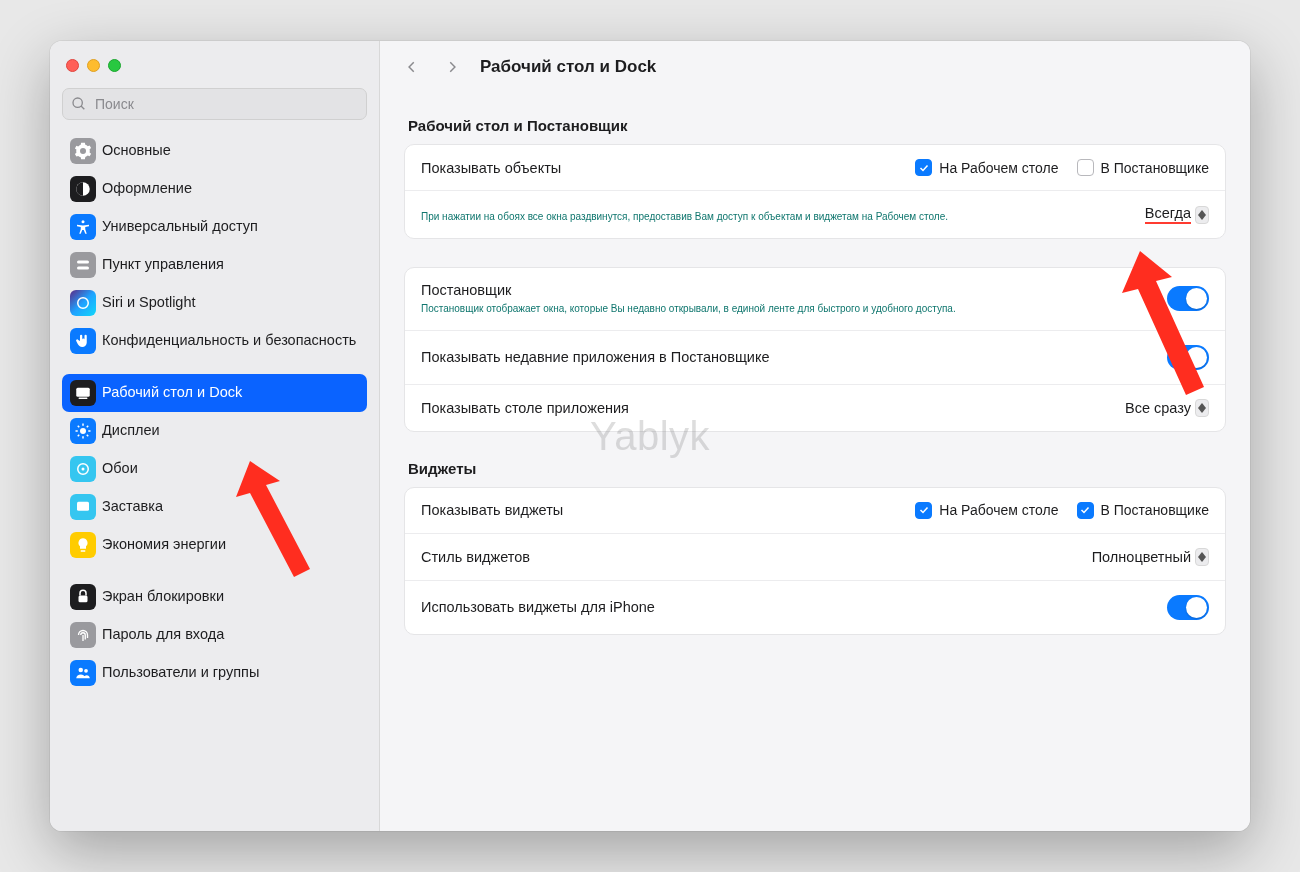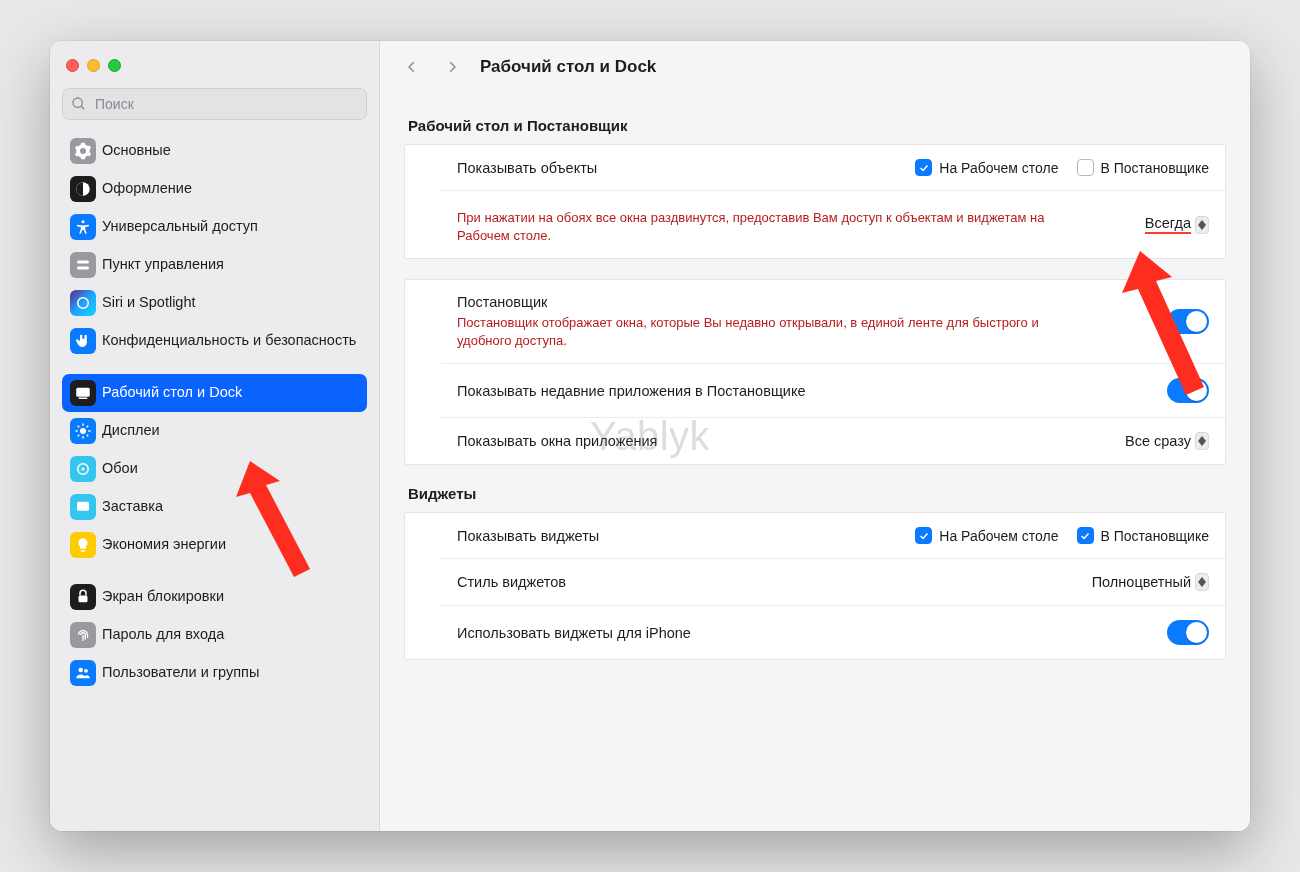--- a/index.html
+++ b/index.html
@@ -119,42 +119,41 @@
     padding: 10px 24px 24px 24px;
   }
   .section-header {
     font-size: 15px;
     font-weight: 600;
     color: #1d1d1f;
     margin: 14px 4px 10px 4px;
   }
   .group {
     background: #ffffff;
-    border-radius: 2px;
+    border-radius: 10px;
     border: 1px solid #e5e5e7;
     overflow: hidden;
-    margin-bottom: 20px;
-    padding-left: 36px;
+    margin-bottom: 28px;
   }
   .row {
     padding: 14px 16px;
     border-bottom: 1px solid #ececee;
     display: flex;
     align-items: center;
     gap: 16px;
   }
   .row:last-child { border-bottom: none; }
   .row-main { flex: 1; min-width: 0; }
   .row-label {
     font-size: 14.5px;
     color: #1d1d1f;
   }
   .row-desc {
-    font-size: 13px;
-    color: #b91c1c;
+    font-size: 10px;
+    color: #0f766e;
     margin-top: 4px;
     line-height: 1.35;
     max-width: 600px;
   }
   .row-controls {
     display: flex;
     align-items: center;
     gap: 18px;
     flex-shrink: 0;
   }
@@ -445,21 +444,21 @@
         <div class="row">
           <div class="row-main">
               <div class="row-label">Показывать недавние приложения в Постановщике</div>
             </div>
           <div class="row-controls">
             <div class="switch"></div>
           </div>
         </div>
         <div class="row">
           <div class="row-main">
-              <div class="row-label">Показывать окна приложения</div>
+              <div class="row-label">Показывать столе приложения</div>
             </div>
           <div class="row-controls">
             <div class="popup">
               <span>Все сразу</span>
               <span class="caret">
                 <svg viewBox="0 0 10 6">
                     <polygon points="5,0 10,6 0,6"></polygon>
                   </svg>
                 <svg viewBox="0 0 10 6">
                     <polygon points="0,0 10,0 5,6"></polygon>

